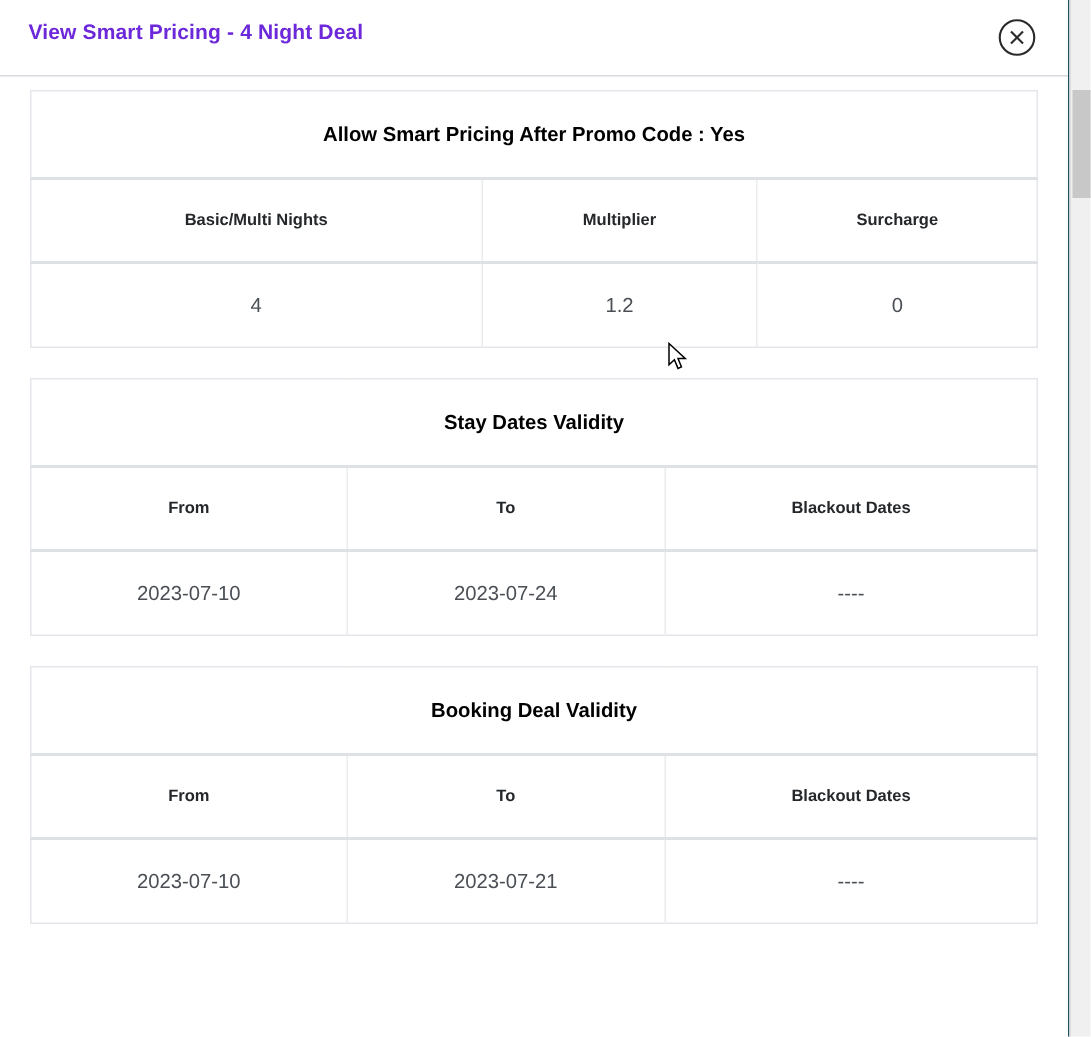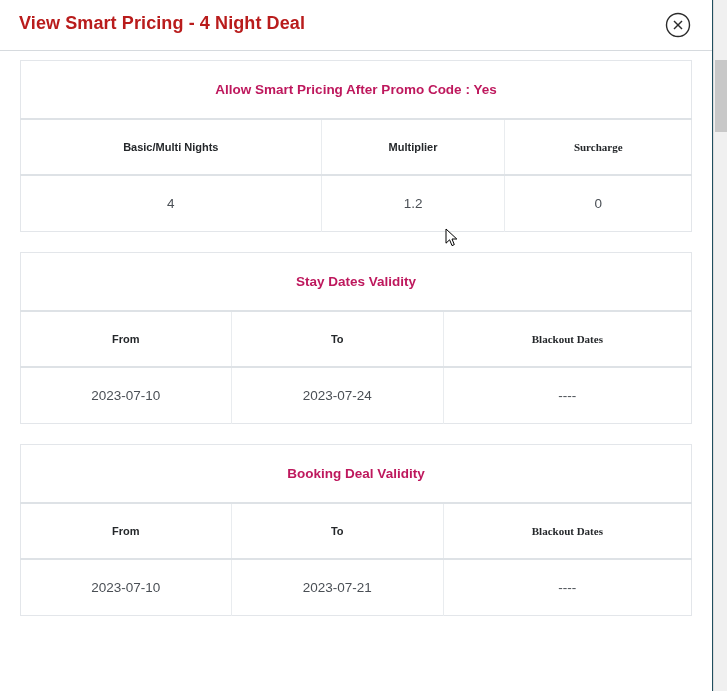--- a/index.html
+++ b/index.html
@@ -32,23 +32,23 @@
     position: relative;
     height: 51px;
     box-sizing: border-box;
     border-bottom: 1px solid #d6dade;
     background: #ffffff;
   }
   .modal-title {
     position: absolute;
     left: 19px;
     top: 13px;
-    font-size: 18px;
+    font-size: 14px;
     font-weight: bold;
-    color: #b91c1c;
+    color: #6d28d9;
     letter-spacing: 0.1px;
     white-space: nowrap;
   }
   .close-btn {
     position: absolute;
     right: 21px;
     top: 12px;
     width: 26px;
     height: 26px;
     cursor: pointer;
@@ -71,36 +71,36 @@
     border: 1px solid #e3e6ea;
     background: #ffffff;
     margin-bottom: 20px;
     table-layout: fixed;
   }
 
   .info-table .caption-row td {
     text-align: center;
     font-size: 13.5px;
     font-weight: bold;
-    color: #be185d;
+    color: #000000;
     padding: 21px 6px 21px 6px;
     border-bottom: 2px solid #dee2e6;
   }
 
   .info-table thead th {
     text-align: center;
     font-size: 11px;
     font-weight: bold;
     color: #25282b;
     padding: 21px 6px 21px 6px;
     border-bottom: 2px solid #dee2e6;
     border-right: 1px solid #e9ecef;
     background: #ffffff;
   }
-  .info-table thead th:last-child { border-right: none; font-family: Liberation Serif, serif; }
+  .info-table thead th:last-child { border-right: none; }
 
   .info-table tbody td {
     text-align: center;
     font-size: 13.5px;
     font-weight: normal;
     color: #4a4f55;
     padding: 20px 6px 20px 6px;
     border-right: 1px solid #e9ecef;
     background: #ffffff;
   }

